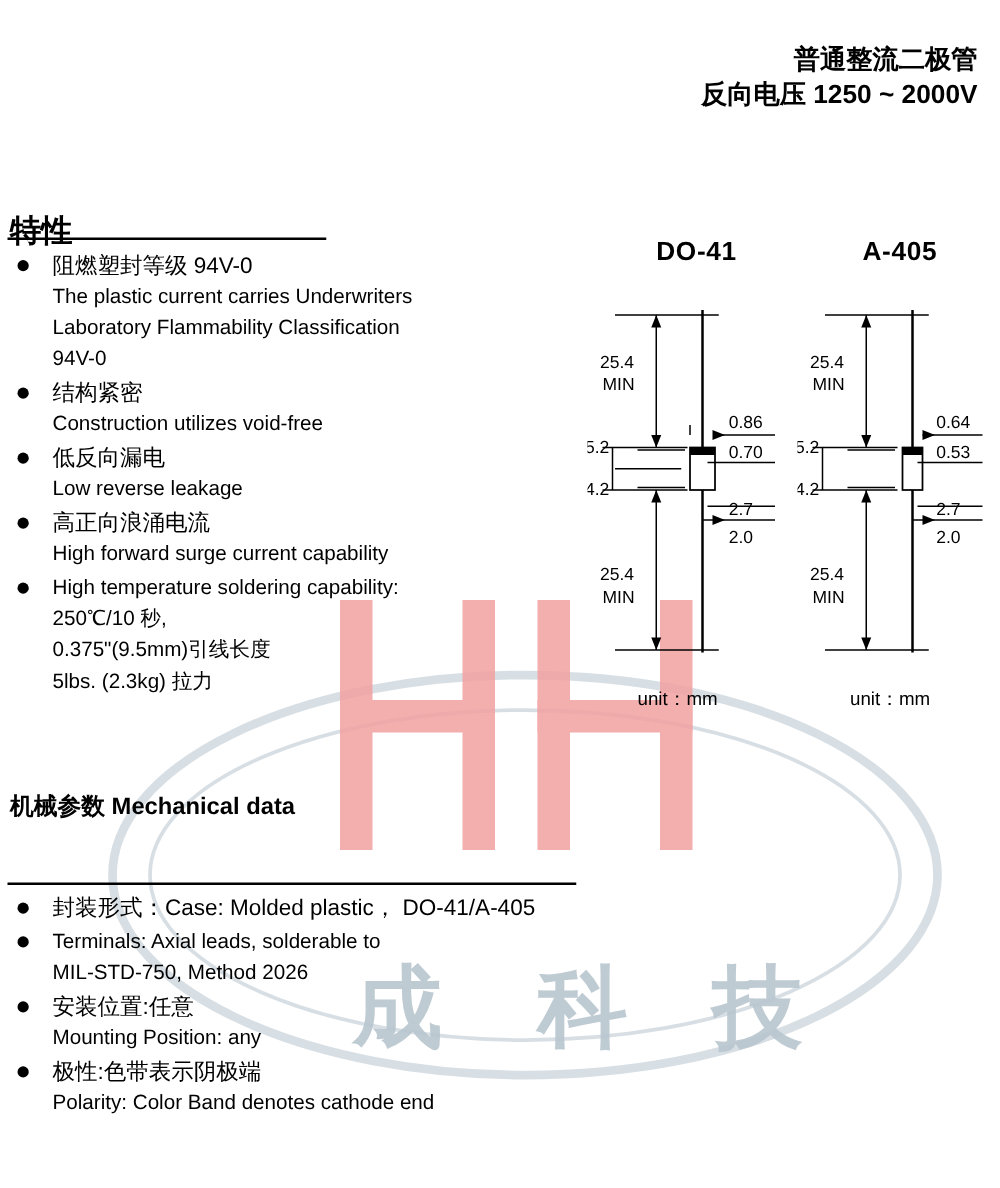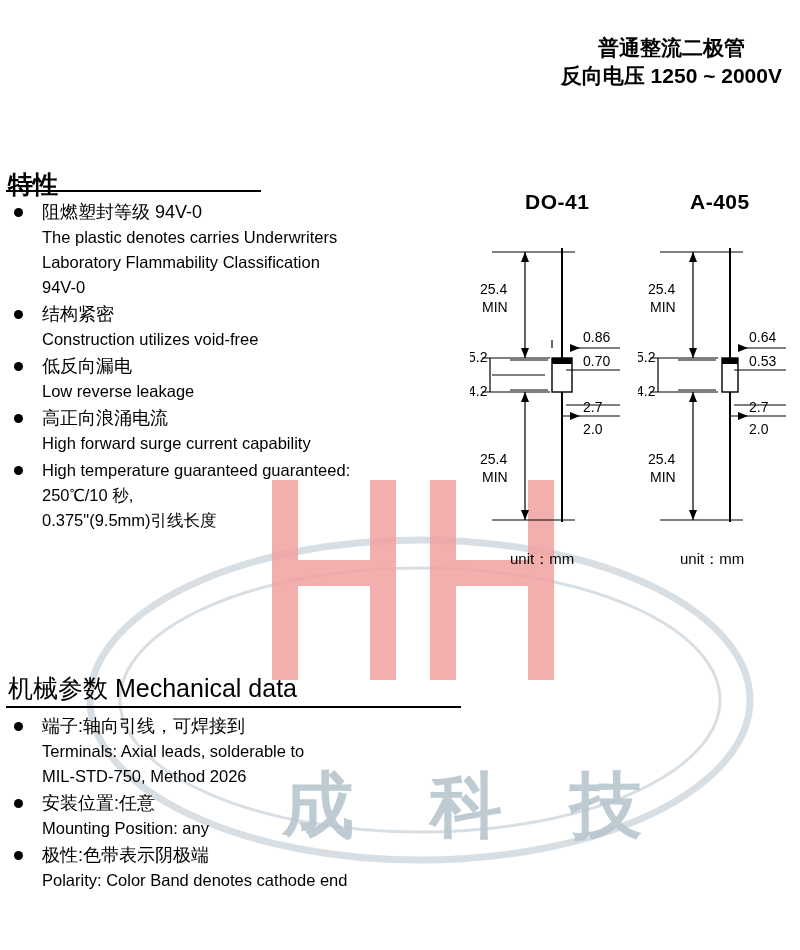--- a/index.html
+++ b/index.html
@@ -29,21 +29,21 @@
   .header {
     position: absolute;
     right: 18px;
     top: 34px;
     text-align: right;
     font-weight: bold;
     font-size: 21px;
     line-height: 28px;
     z-index: 2;
   }
-  .header div { white-space: nowrap; text-align: center; }
+  .header div { white-space: nowrap; }
 
   
   .features-title {
     position: absolute;
     left: 8px;
     top: 168px;
     font-size: 25px;
     font-weight: bold;
     z-index: 2;
   }
@@ -86,23 +86,23 @@
   .en {
     font-size: 16.5px;
     line-height: 25px;
     white-space: nowrap;
   }
 
   
   .mech-title {
     position: absolute;
     left: 8px;
-    top: 672px;
-    font-size: 25px;
-    font-weight: normal;
+    top: 632px;
+    font-size: 19px;
+    font-weight: bold;
     z-index: 2;
     white-space: nowrap;
   }
   .mech-rule {
     position: absolute;
     left: 6px;
     top: 706px;
     width: 455px;
     height: 2px;
     background: #000;
@@ -168,21 +168,21 @@
 </div>
 
 <div class="features-title">特性</div>
 <div class="features-rule"></div>
 
 <div class="feature-list">
 
   <div class="feat">
     <span class="bullet"></span>
     <div class="cn">阻燃塑封等级 94V-0</div>
-    <div class="en">The plastic denotes carries Underwriters</div>
+    <div class="en">The plastic current carries Underwriters</div>
     <div class="en">Laboratory Flammability Classification</div>
     <div class="en">94V-0</div>
   </div>
 
   <div class="feat">
     <span class="bullet"></span>
     <div class="cn">结构紧密</div>
     <div class="en">Construction utilizes void-free</div>
   </div>
 
@@ -193,36 +193,40 @@
   </div>
 
   <div class="feat">
     <span class="bullet"></span>
     <div class="cn">高正向浪涌电流</div>
     <div class="en">High forward surge current capability</div>
   </div>
 
   <div class="feat">
     <span class="bullet"></span>
-    <div class="en">High temperature guaranteed guaranteed:</div>
+    <div class="en">High temperature soldering capability:</div>
     <div class="en">250℃/10 秒,</div>
     <div class="en">0.375"(9.5mm)引线长度</div>
+    <div class="en">5lbs. (2.3kg) 拉力</div>
   </div>
 
 </div>
 
 <div class="mech-title">机械参数 Mechanical data</div>
 <div class="mech-rule"></div>
 
 <div class="mech-list">
 
-
-  <div class="feat">
-    <span class="bullet"></span>
-    <div class="cn">端子:轴向引线，可焊接到</div>
+  <div class="feat">
+    <span class="bullet"></span>
+    <div class="cn">封装形式：Case: Molded plastic， DO-41/A-405</div>
+  </div>
+
+  <div class="feat">
+    <span class="bullet"></span>
     <div class="en">Terminals: Axial leads, solderable to</div>
     <div class="en">MIL-STD-750, Method 2026</div>
   </div>
 
   <div class="feat">
     <span class="bullet"></span>
     <div class="cn">安装位置:任意</div>
     <div class="en">Mounting Position: any</div>
   </div>
 

